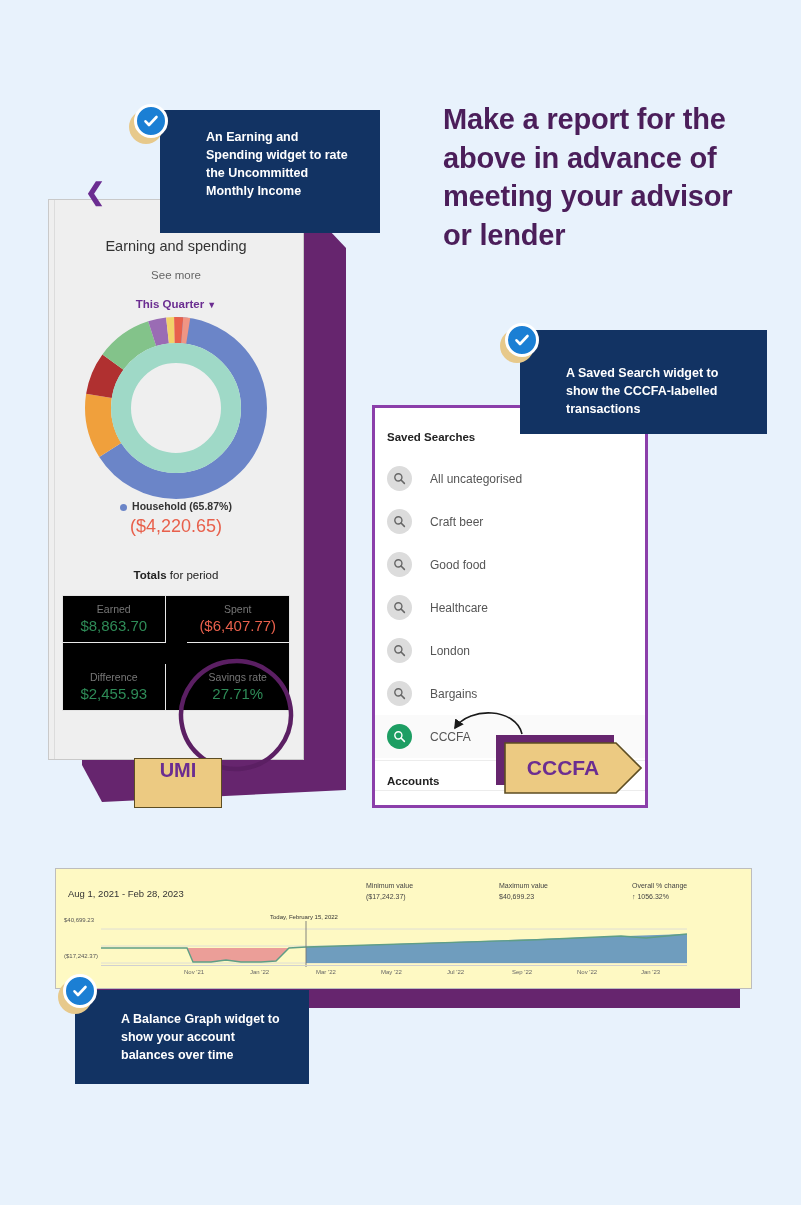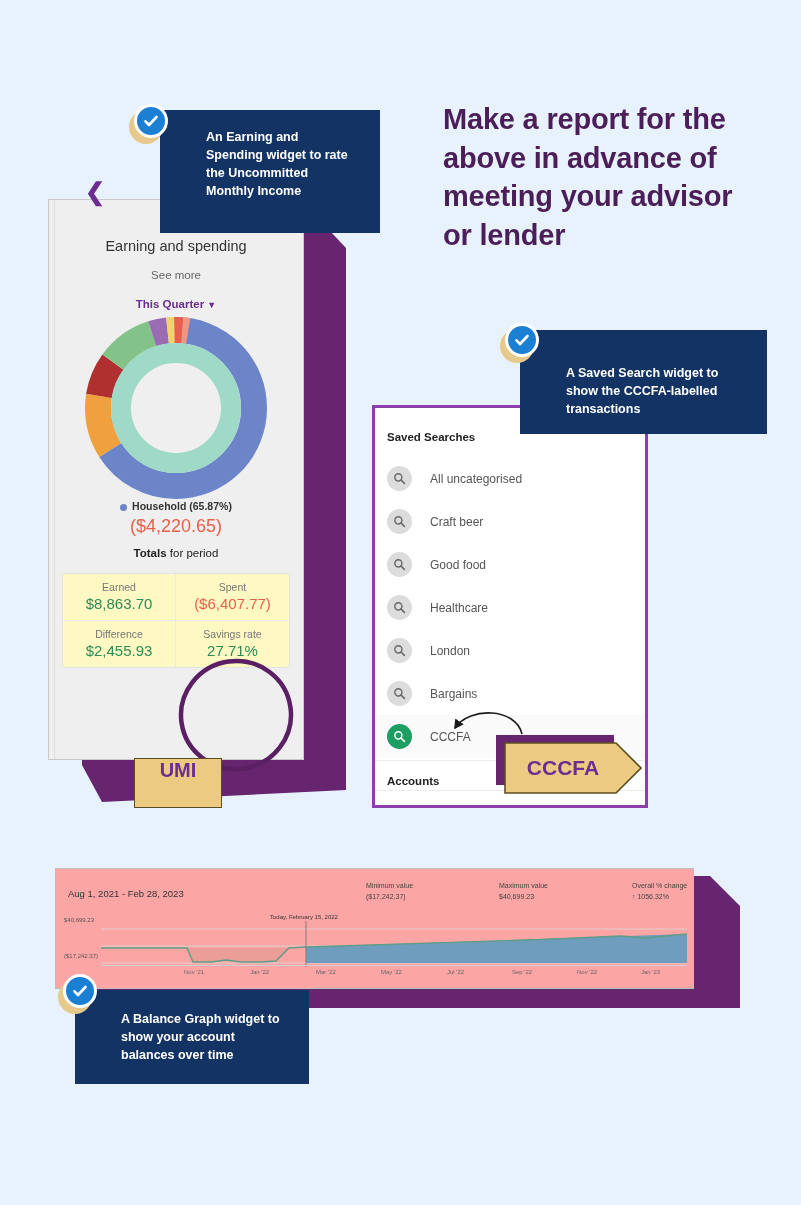--- a/index.html
+++ b/index.html
@@ -50,25 +50,25 @@
   .es-title { text-align: center; margin-top: 38px; font-size: 14.5px; color: #333; }
   .es-seemore { text-align: center; margin-top: 15px; font-size: 11.5px; color: #666; }
   .es-period { text-align: center; margin-top: 17px; font-size: 11.5px; color: #6b2d91; font-weight: bold; }
   .es-period .caret { font-size: 9px; }
   .donut-wrap { position: relative; width: 200px; height: 172px; margin: 12px auto 0; }
   .legend { text-align: center; margin-top: 6px; font-size: 10.5px; color: #333; font-weight: bold; }
   .legend .dot { display:inline-block; width:7px; height:7px; border-radius:50%; background:#6b85c8; vertical-align:middle; margin-right:5px;}
   .amount { text-align:center; font-size:18px; color:#e8604c; margin-top:4px;}
   .arrows { position:absolute; width:100%; }
   .arrow { position:absolute; color:#6b2d91; font-size:24px; font-weight:bold; line-height:1; }
-  .totals-label { text-align:center; margin-top:10px; font-size:11.5px; color:#222;}
+  .totals-label { text-align:center; margin-top:32px; font-size:11.5px; color:#222;}
   .totals-label b { font-weight:bold; }
   .totals-grid {
-    margin: 14px 13px 0; background:#fef9c3; border:1px solid #e3e3e3;
-    display:grid; grid-template-columns: 1fr 1fr;
+    margin: 14px 13px 0; background:#000000; border:1px solid #e3e3e3;
+    display:grid; grid-template-columns: 1fr 1fr; gap: 21px;
   }
   .tcell { padding: 7px 4px 8px; text-align:center; }
   .tcell .k { font-size:10.5px; color:#777; }
   .tcell .v { font-size:15px; margin-top:2px; }
   .tcell .v.green { color:#2e8b57; }
   .tcell .v.red { color:#e8604c; }
   .tcell.b-r { border-right:1px solid #e9e9e9; }
   .tcell.b-b { border-bottom:1px solid #e9e9e9; }
 
   
@@ -94,22 +94,22 @@
     display:flex; align-items:center; justify-content:center; flex:0 0 auto;
   }
   .ss-ico.green { background:#1d9e63; }
   .ss-label { margin-left:18px; font-size:12px; color:#555; }
   .ss-accounts { font-size:11.5px; font-weight:bold; color:#222; padding:14px 0 0 12px;
                  border-top:1px solid #ececec; margin-top:2px;}
   .ss-bottomrule { position:absolute; left:0; right:0; bottom:14px; height:1px; background:#ececec;}
 
   
   #bg-card {
-    position:absolute; left:55px; top:868px; width:639px; height:121px;
-    background:#fca5a5; border:1px solid #bdbdbd;
+    position:absolute; left:55px; top:868px; width:697px; height:121px;
+    background:#fef9c3; border:1px solid #bdbdbd;
   }
   .bg-range { position:absolute; left:12px; top:19px; font-size:9.5px; color:#333; }
   .bg-stat { position:absolute; top:12px; font-size:7px; color:#444; line-height:1.5; }
   .bg-ylab { position:absolute; font-size:6px; color:#555; }
   .bg-xlab { position:absolute; font-size:6px; color:#666; }
   .bg-today { position:absolute; font-size:6px; color:#333; }
 </style>
 </head>
 <body>
 

